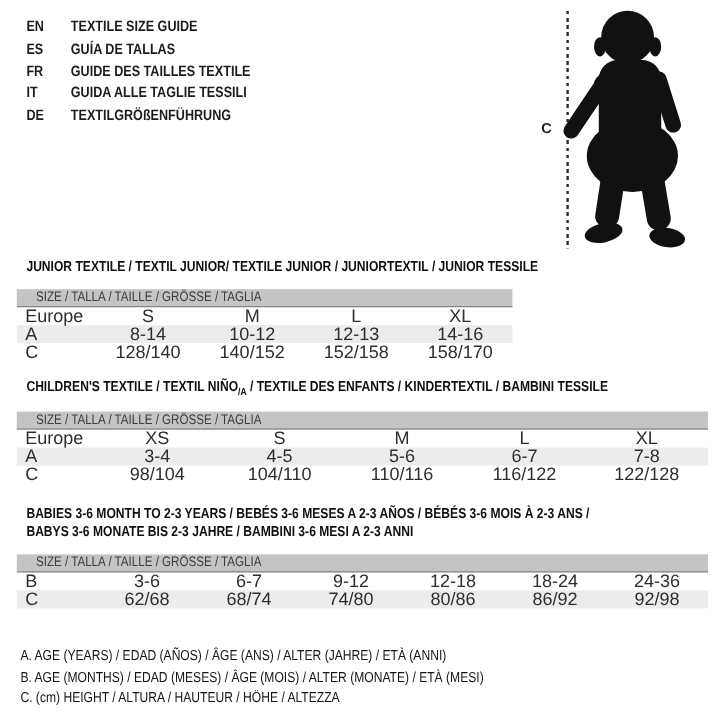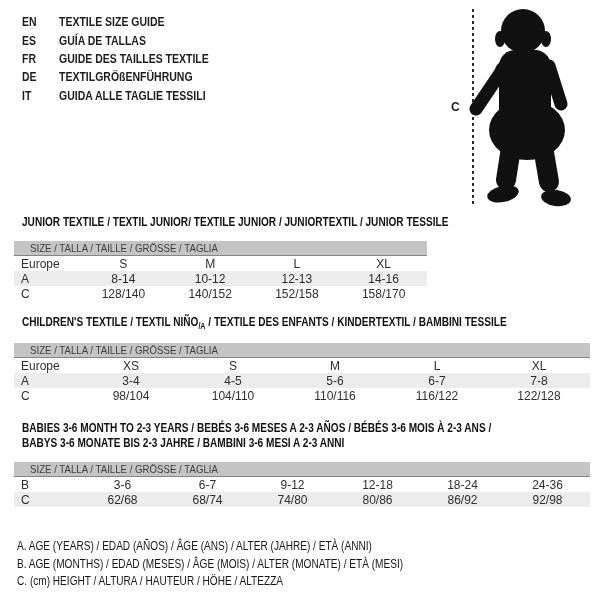--- a/index.html
+++ b/index.html
@@ -34,21 +34,21 @@
   #t3-title{left:22px;top:421px;}
   .sub{font-size:8.5px;position:relative;top:2.5px;}
 
   
   .size-table{position:absolute;left:14px;}
   #t1{top:241px;width:413px;}
   #t2{top:343px;width:576px;}
   #t3{top:462px;width:576px;}
   .size-bar{height:15px;background:var(--bar-bg);border-bottom:1px solid var(--bar-border);
     display:flex;align-items:center;padding-left:16px;font-size:11.5px;color:#3d3d3d;}
-  .t-row{display:flex;height:15px;align-items:center;font-size:12px;color:var(--ink);}
+  .t-row{display:flex;height:15px;align-items:center;font-size:15px;color:var(--ink);}
   .t-row.shaded{background:var(--row-shaded);}
   .t-label{width:66px;flex:0 0 66px;padding-left:7px;}
   .t-cell{flex:1;text-align:center;}
 
   
   .footnotes{position:absolute;left:17px;top:536px;}
   .footnote{height:17.3px;font-size:12px;font-weight:normal;color:#161616;display:flex;align-items:flex-end;}
 </style>
 </head>
 <body>
@@ -60,26 +60,26 @@
   </div>
   <div class="lang-row">
     <span class="lang-code"><span class="cond">ES</span></span>
     <span class="cond">GUÍA DE TALLAS</span>
   </div>
   <div class="lang-row">
     <span class="lang-code"><span class="cond">FR</span></span>
     <span class="cond">GUIDE DES TAILLES TEXTILE</span>
   </div>
   <div class="lang-row">
+    <span class="lang-code"><span class="cond">IT</span></span>
+    <span class="cond">GUIDA ALLE TAGLIE TESSILI</span>
+  </div>
+  <div class="lang-row">
     <span class="lang-code"><span class="cond">DE</span></span>
     <span class="cond">TEXTILGRÖßENFÜHRUNG</span>
-  </div>
-  <div class="lang-row">
-    <span class="lang-code"><span class="cond">IT</span></span>
-    <span class="cond">GUIDA ALLE TAGLIE TESSILI</span>
   </div>
 </div>
 
 <div class="dashed-line"></div>
 <div class="c-label">C</div>
 <svg class="baby-svg" width="121" height="201" viewBox="0 0 121 201" aria-hidden="true">
   <circle class="f" cx="62" cy="23" r="22"></circle>
   <ellipse class="f" cx="39" cy="31" rx="5" ry="8"></ellipse>
   <ellipse class="f" cx="85" cy="31" rx="5" ry="8"></ellipse>
   <ellipse class="f" cx="64" cy="62" rx="30" ry="14"></ellipse>

